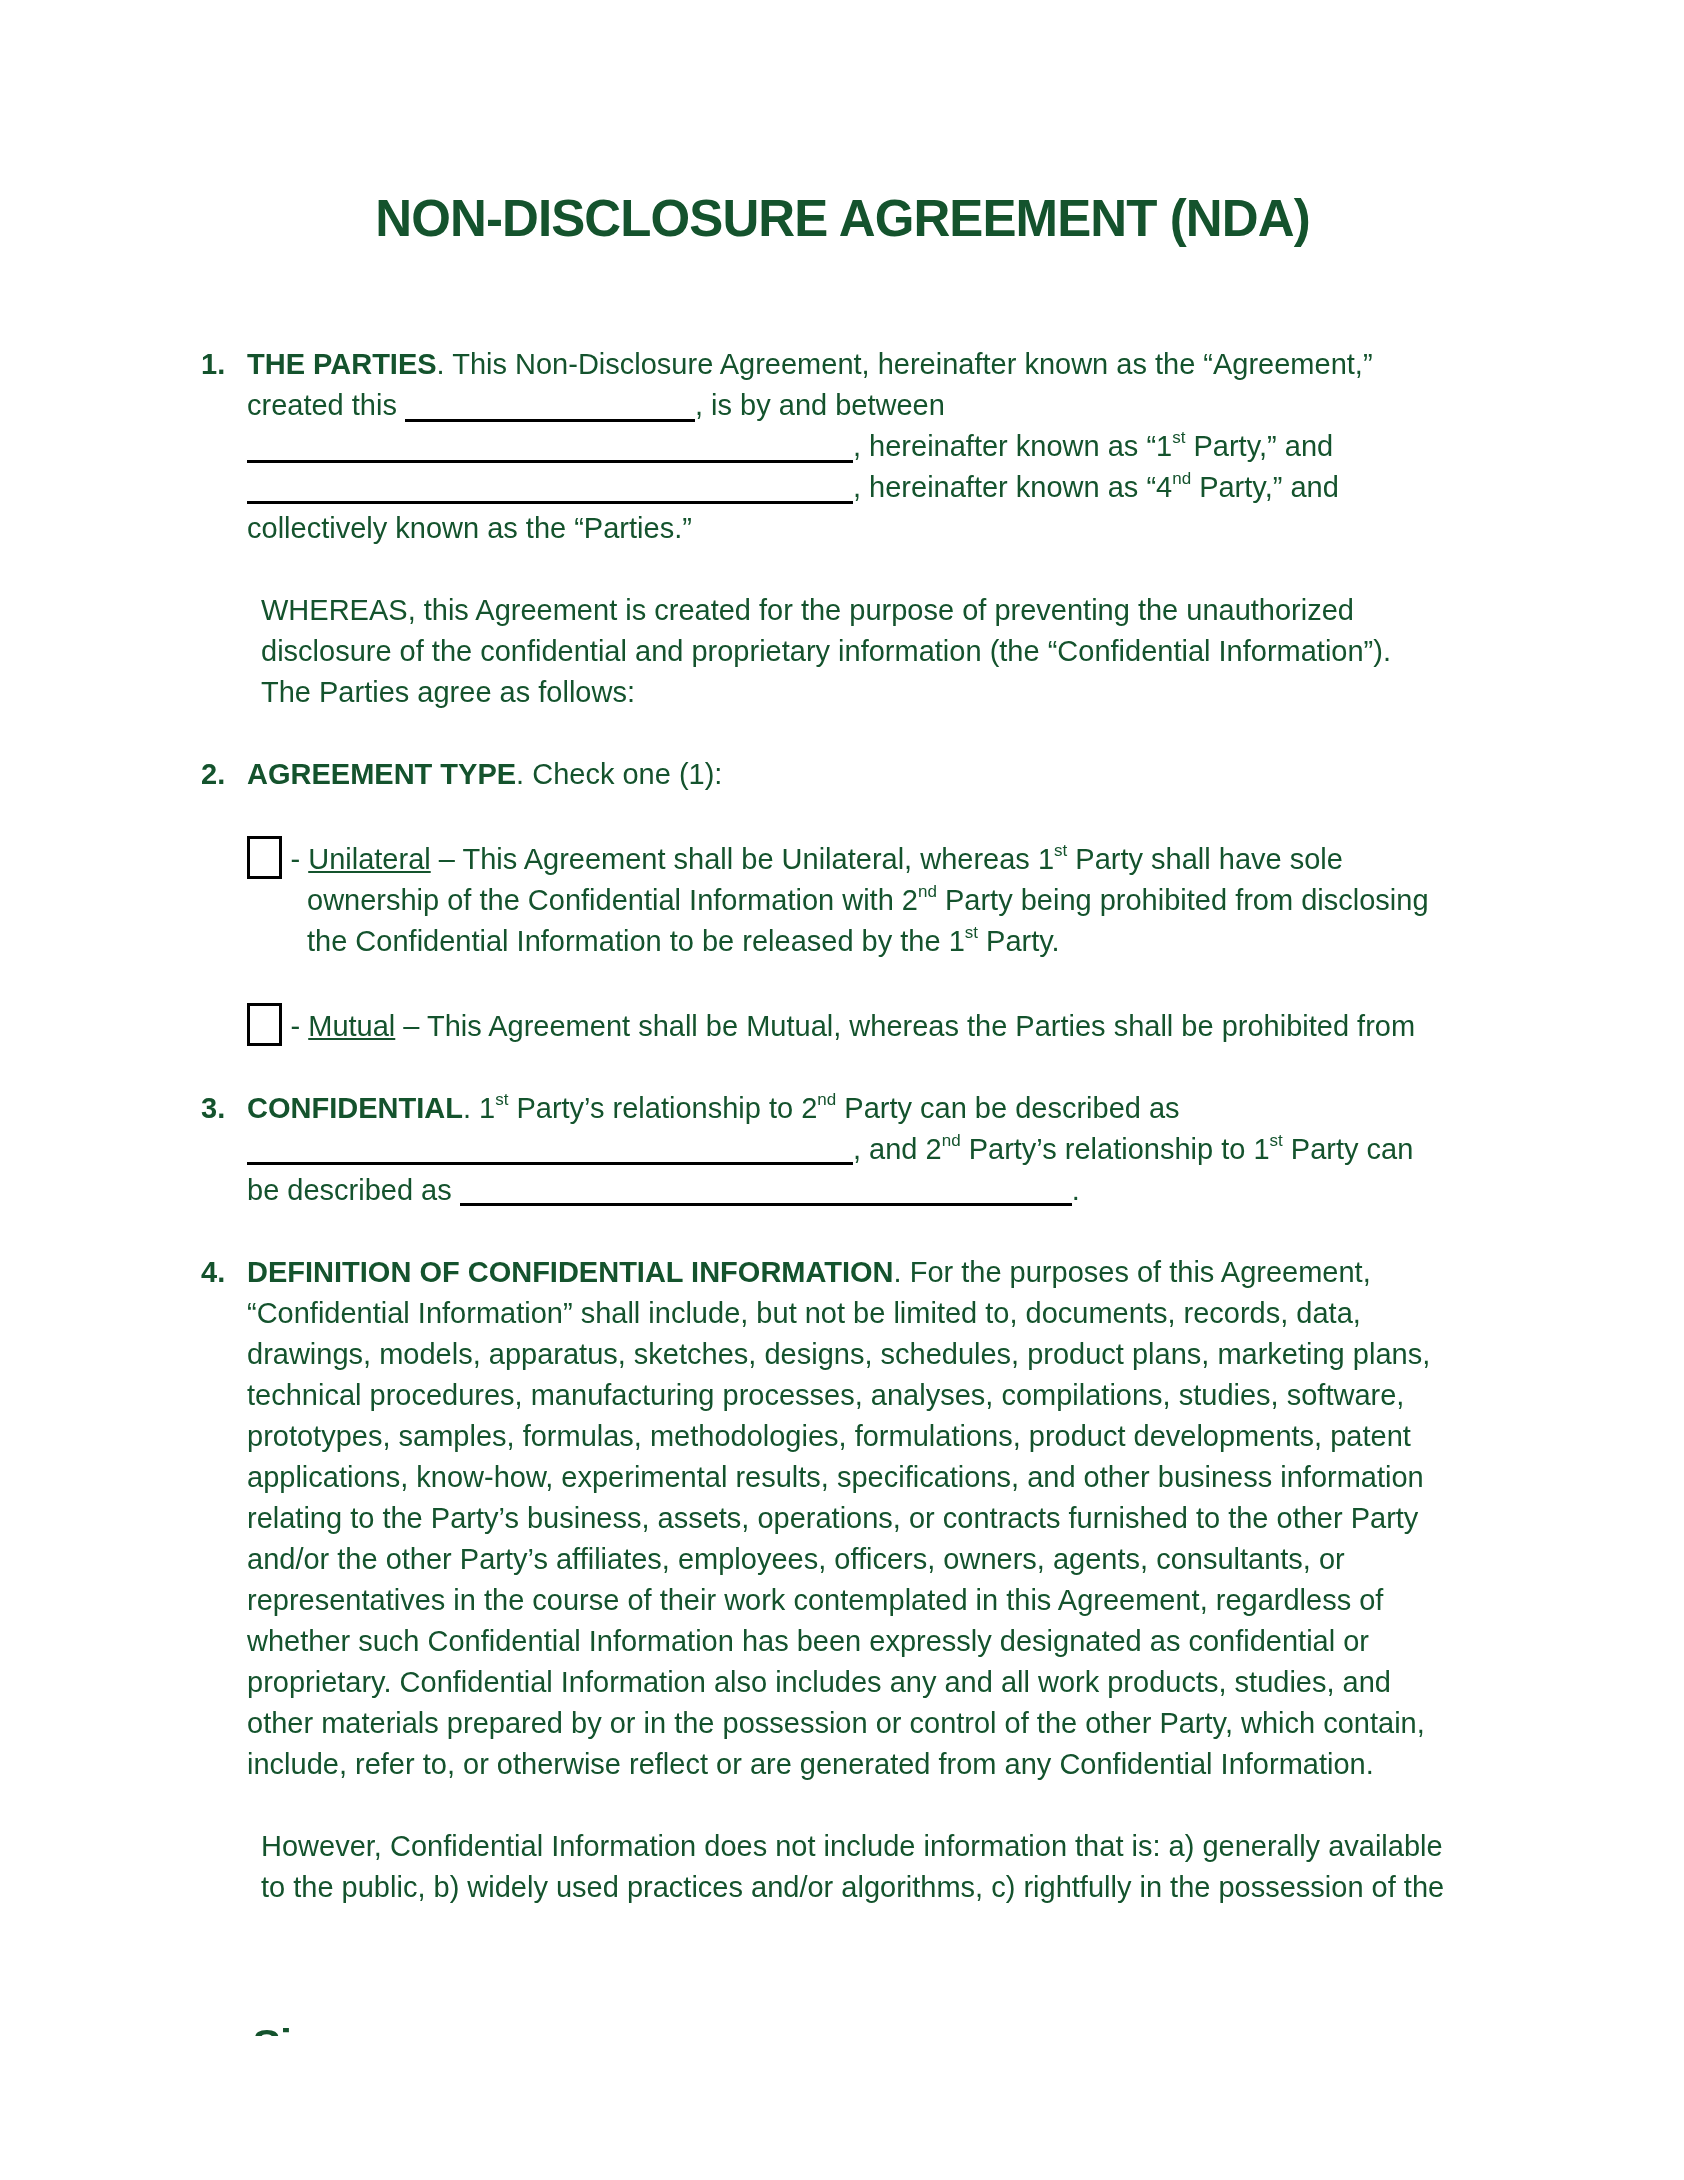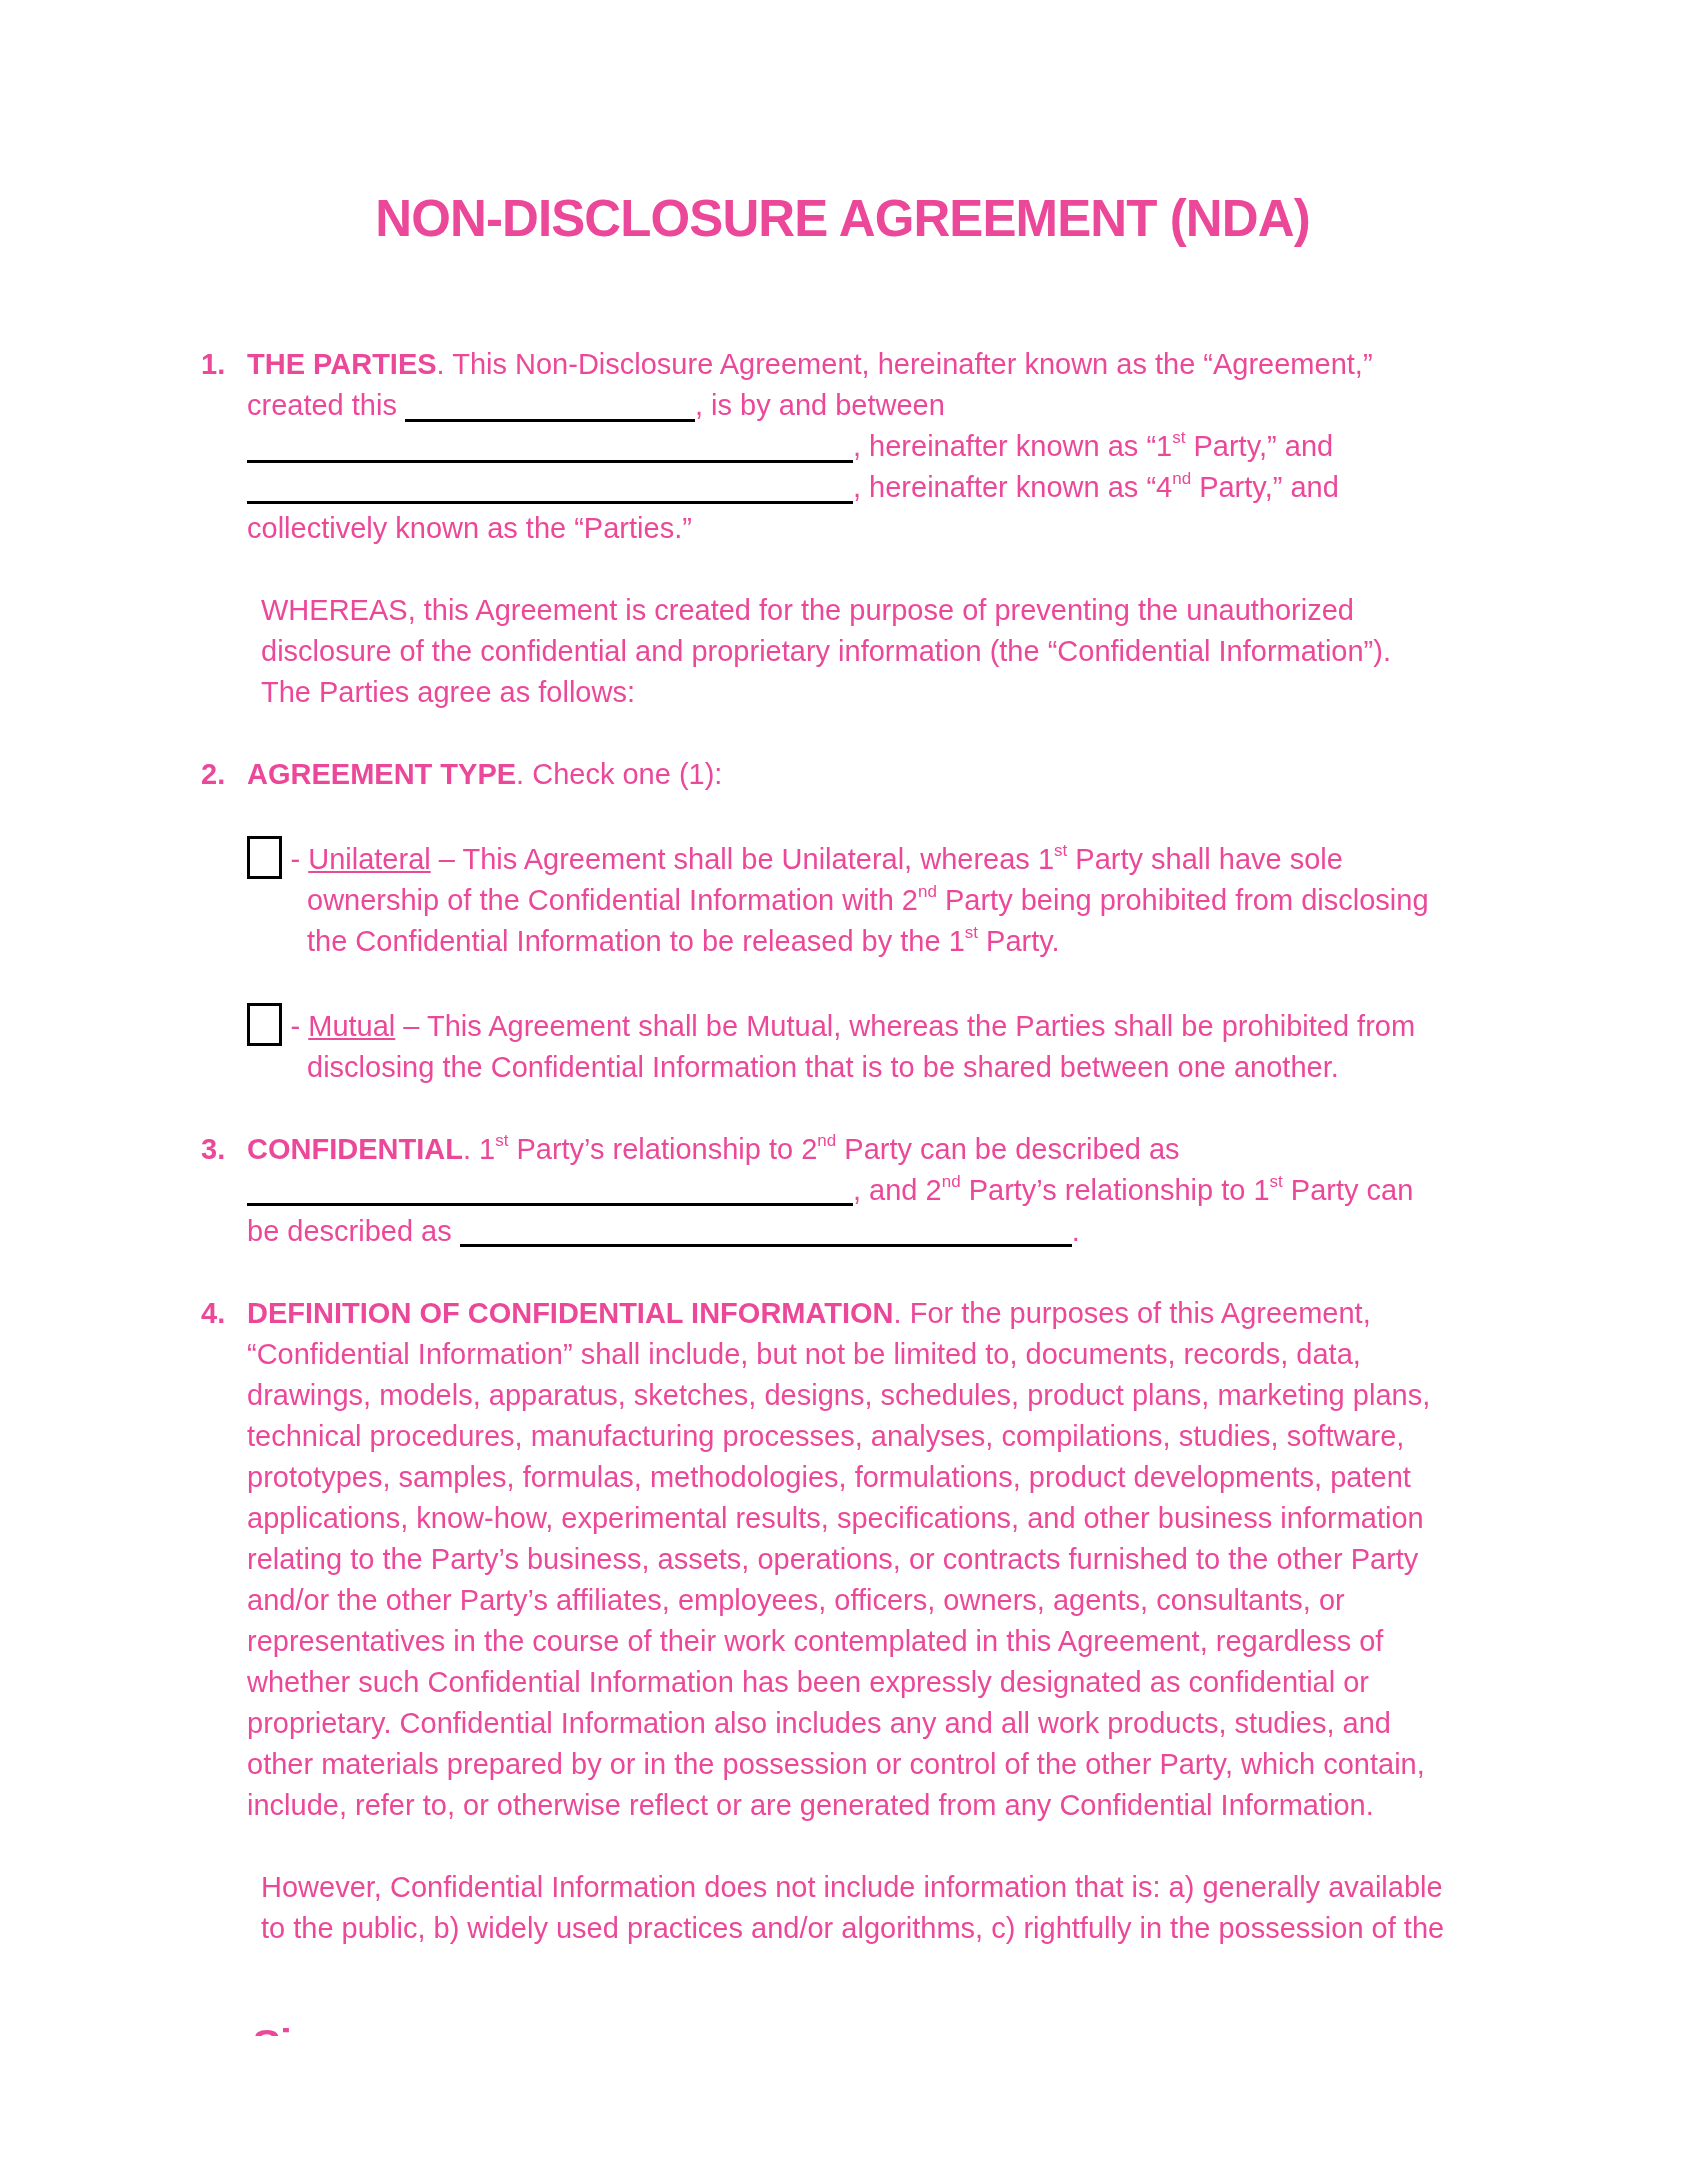--- a/index.html
+++ b/index.html
@@ -5,21 +5,21 @@
   html, body { margin: 0; padding: 0; background: #ffffff; }
   .page {
     position: relative;
     width: 1685px;
     height: 2036px;
     background: #ffffff;
     overflow: hidden;
     font-family: "Liberation Sans", sans-serif;
     font-size: 29px;
     line-height: 41px;
-    color: #ec4899;
+    color: #14532d;
   }
   .title {
     margin: 0;
     padding-top: 192px;
     text-align: center;
     font-size: 51px;
     line-height: 53px;
     font-weight: bold;
     letter-spacing: -0.9px;
   }
@@ -114,21 +114,20 @@
     </div>
 
     <div class="check-item">
       <span class="checkbox"></span><span>- </span><span class="u">Unilateral</span><span> – This Agreement shall be Unilateral, whereas 1</span><sup>st</sup><span> Party shall have sole</span><br>
       <span>ownership of the Confidential Information with 2</span><sup>nd</sup><span> Party being prohibited from disclosing</span><br>
       <span>the Confidential Information to be released by the 1</span><sup>st</sup><span> Party.</span>
     </div>
 
     <div class="check-item">
       <span class="checkbox"></span><span>- </span><span class="u">Mutual</span><span> – This Agreement shall be Mutual, whereas the Parties shall be prohibited from</span><br>
-      <span>disclosing the Confidential Information that is to be shared between one another.</span>
     </div>
 
     <div class="para numbered">
       <span class="num">3.</span><span class="b">CONFIDENTIAL</span><span>. 1</span><sup>st</sup><span> Party’s relationship to 2</span><sup>nd</sup><span> Party can be described as</span><br>
       <span class="blank w710"></span><span>, and 2</span><sup>nd</sup><span> Party’s relationship to 1</span><sup>st</sup><span> Party can</span><br>
       <span>be described as </span><span class="blank w720"></span><span>.</span>
     </div>
 
     <div class="para numbered">
       <span class="num">4.</span><span class="b">DEFINITION OF CONFIDENTIAL INFORMATION</span><span>. For the purposes of this Agreement,</span><br>

